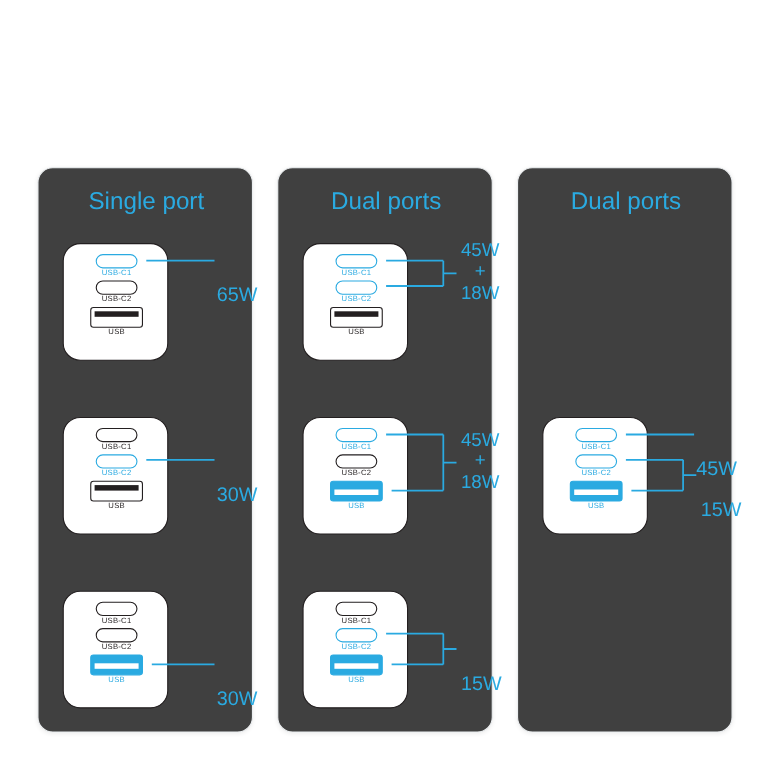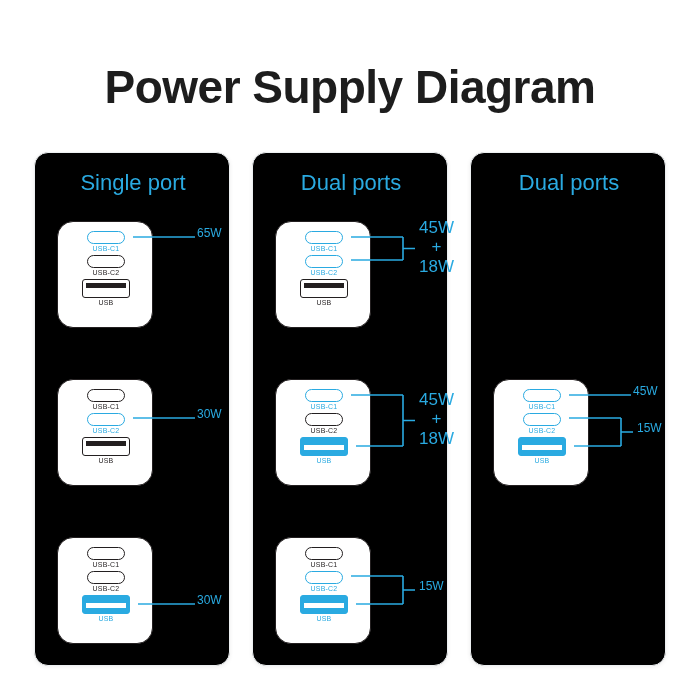--- a/index.html
+++ b/index.html
@@ -40,21 +40,21 @@
     top: 152px;
     width: 632px;
     height: 514px;
     display: flex;
     justify-content: space-between;
   }
   .column-card {
     position: relative;
     width: 196px;
     height: 514px;
-    background: #000000;
+    background: #404040;
     border: 1px solid #eceff1;
     border-radius: 14px;
     box-shadow: 0 1px 4px rgba(0,0,0,0.07);
     box-sizing: border-box;
   }
   .column-title {
     position: absolute;
     left: 0;
     top: 18px;
     width: 196px;
@@ -167,28 +167,27 @@
 
   
   .watt {
     position: absolute;
     font-size: 17px;
     color: #2aaae1;
     line-height: 1.15;
     white-space: pre-line;
     text-align: left;
   }
-  .watt.single-line { font-size: 12px; }
+  .watt.single-line { font-size: 18px; margin-top: 31px; }
 </style>
 </head>
 <body>
 
 <div class="page">
 
-  <div class="page-title">Power Supply Diagram</div>
 
   <div class="columns" id="columns-root">
       <div class="column-card">
         <div class="column-title">Single port</div>
         <div class="block slot0">
           <div class="charger">
             <div class="ports">
               <div class="port-group">
                 <div class="port-c active"></div>
                 <div class="port-label active">USB-C1</div>

